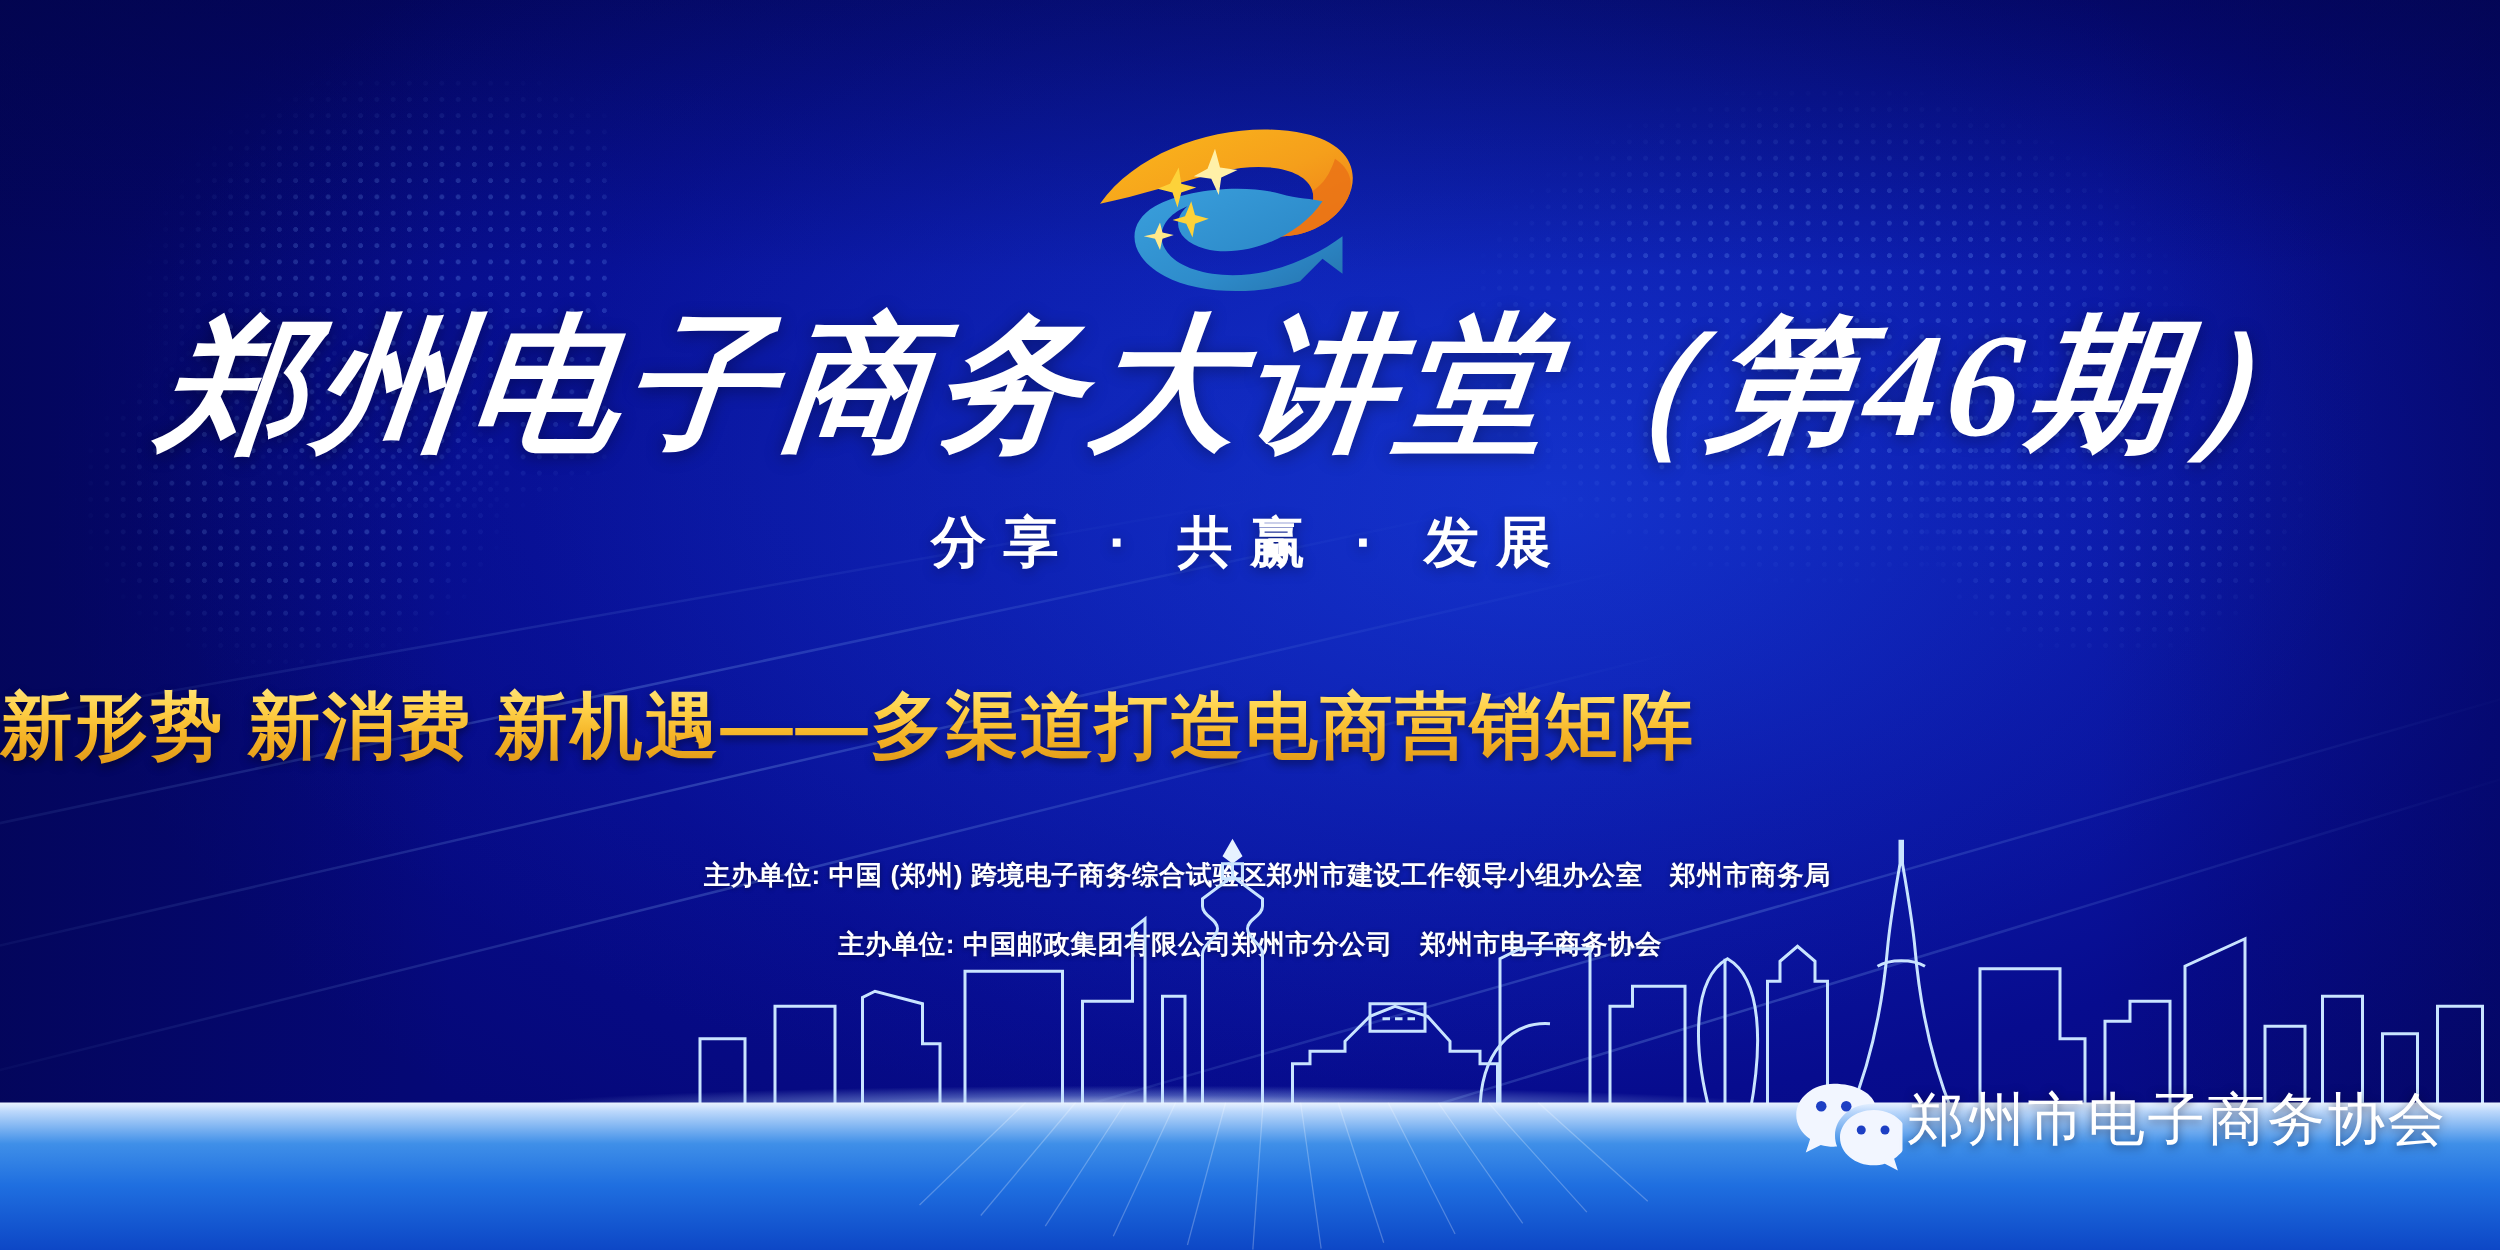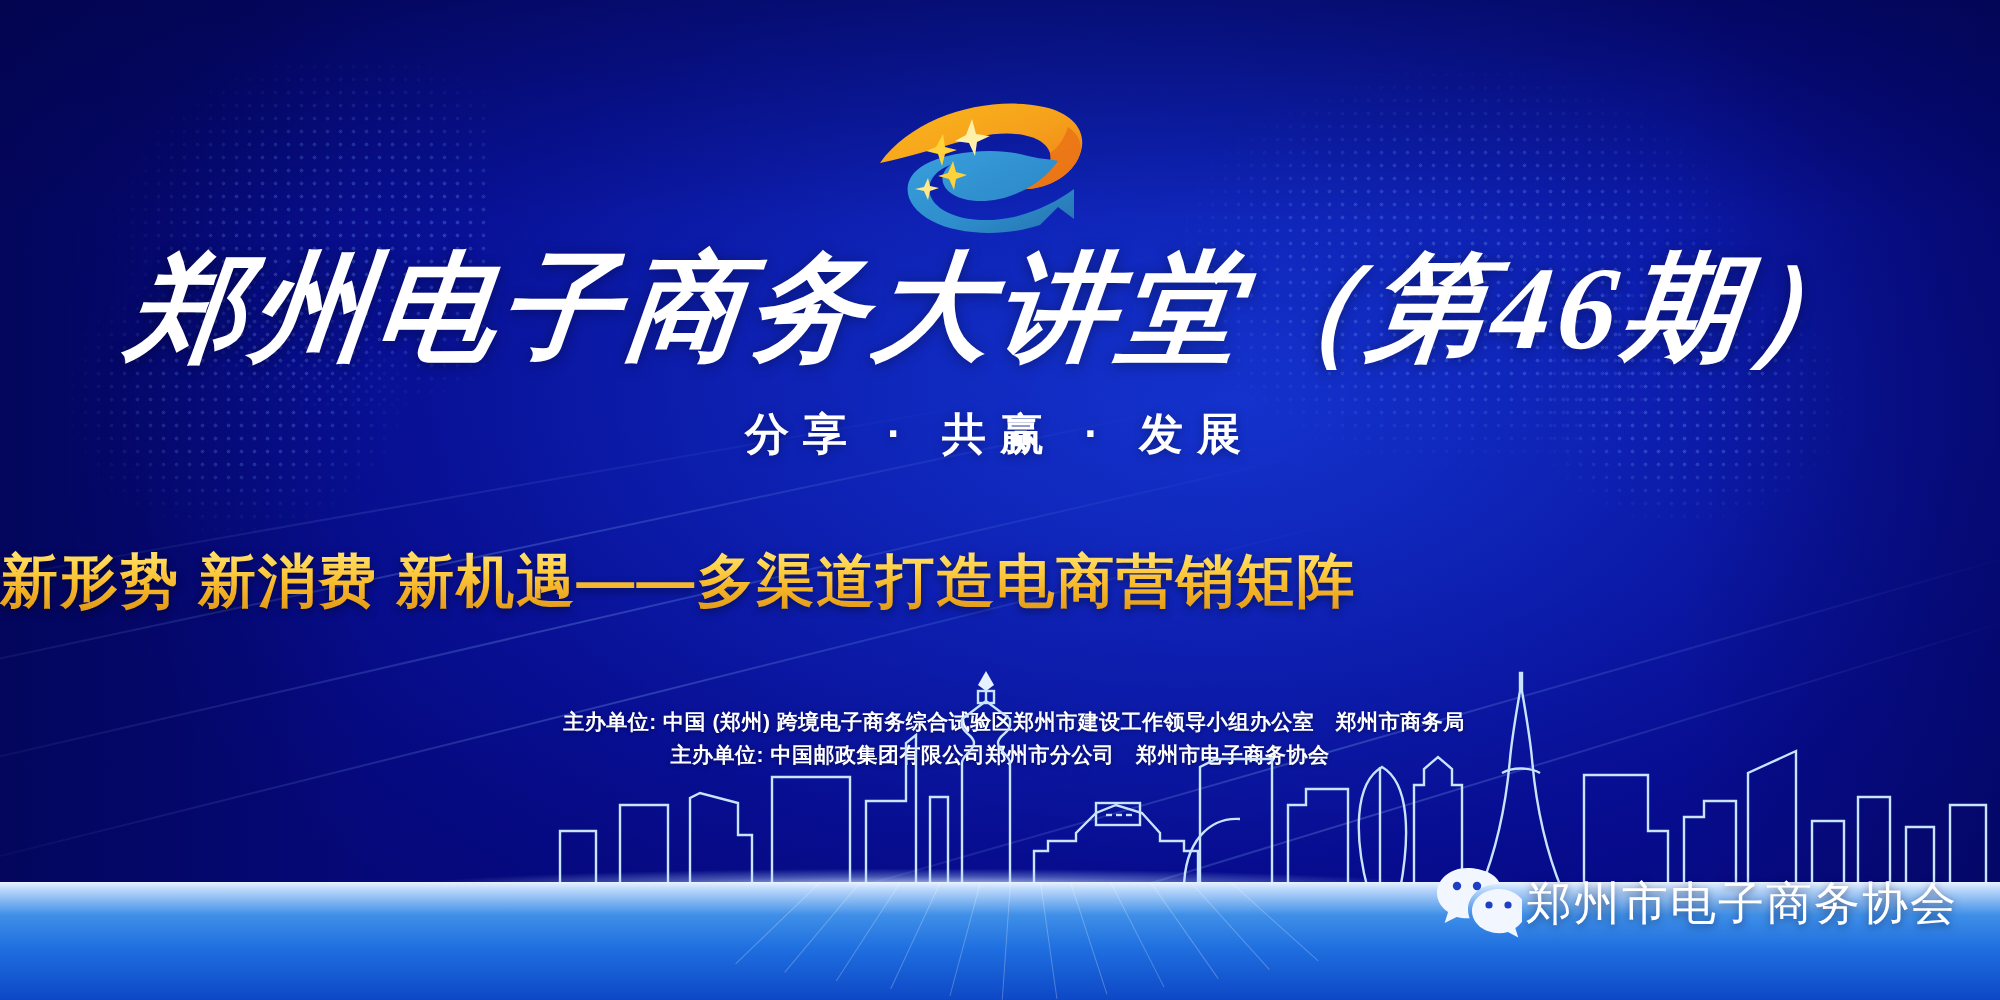--- a/index.html
+++ b/index.html
@@ -55,38 +55,38 @@
     background:linear-gradient(180deg,#ffe98a 0%,#ffd24a 30%,#f5b427 58%,#d98f12 100%);
     -webkit-background-clip:text;background-clip:text;
     color:transparent;-webkit-text-fill-color:transparent;
     filter:drop-shadow(0 3px 4px rgba(0,0,0,.45));
   }
   .org-line{
     position:absolute;left:0;right:0;text-align:center;color:#ffffff;
     font-size:21px;font-weight:700;letter-spacing:.5px;white-space:nowrap;
     text-shadow:0 1px 4px rgba(0,0,0,.45);
   }
-  .org1{top:708px;padding-left:28px;}
+  .org1{top:686px;padding-left:28px;}
   .org2{top:741px;}
   
   .ground{
     position:absolute;left:0;right:0;bottom:0;height:118px;
     background:linear-gradient(180deg,#eaf3ff 0%,#bcd8fb 6%,#3f8fe8 28%,#1f6fe0 56%,#0d47c6 100%);
   }
   .ground-grid{
     position:absolute;inset:0;overflow:hidden;opacity:.45;
   }
   .gline{position:absolute;top:0;bottom:0;width:1px;background:rgba(255,255,255,.55);transform-origin:top center;}
   .horizon-glow{
     position:absolute;left:0;right:0;bottom:112px;height:26px;
     background:radial-gradient(ellipse 700px 26px at 46% 100%, rgba(225,240,255,.95) 0%, rgba(180,215,255,.35) 45%, rgba(0,0,0,0) 75%);
   }
   .skyline{position:absolute;left:0;bottom:110px;width:2000px;height:235px;}
   
-  .wechat{position:absolute;right:42px;bottom:58px;display:flex;align-items:center;gap:4px;}
+  .wechat{position:absolute;right:42px;bottom:58px;display:flex;align-items:flex-start;gap:4px;}
   .wechat-label{color:#fff;font-size:46px;font-weight:400;letter-spacing:2px;text-shadow:0 2px 8px rgba(0,0,30,.5);white-space:nowrap;}
 </style>
 </head>
 <body>
 
 <div id="poster">
 
   <div class="bg-base"></div>
 
   <div class="dotmap" style="left:-30px;top:60px;width:520px;height:430px;

